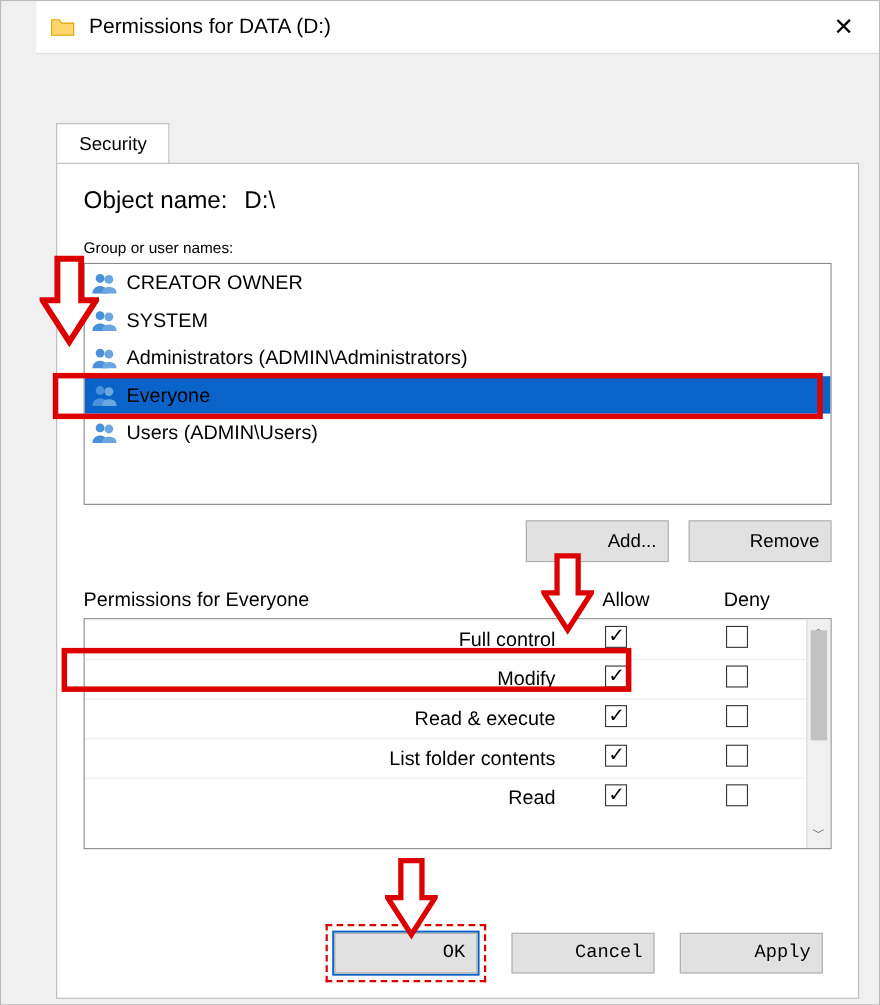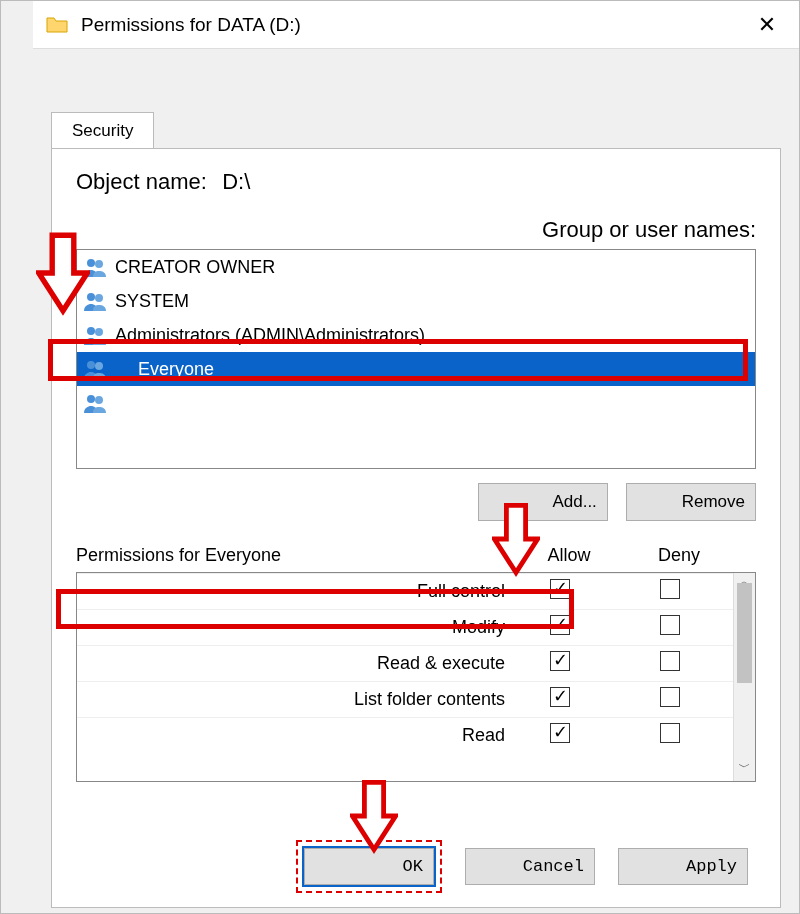--- a/index.html
+++ b/index.html
@@ -55,39 +55,38 @@
   .panel {
     margin: 0 18px 0 18px;
     background: #fff;
     border: 1px solid #bbb;
     padding: 20px 24px 20px 24px;
     height: 760px;
     position: relative;
   }
   .row-objname { margin-bottom: 22px; font-size: 22px; }
   .row-objname .lbl { display:inline-block; width: 140px; }
-  .group-label { font-size: 22px; margin-bottom: 6px; text-align: right; }
+  .group-label { font-size: 14px; margin-bottom: 6px; }
   .listbox {
     border: 1px solid #888;
     height: 220px;
     background: #fff;
     position: relative;
     overflow: hidden;
   }
   .list-item {
     display: flex;
     align-items: center;
     height: 34px;
     padding: 0 6px;
     font-size: 18px;
   }
   .list-item.selected {
     background: #0a63c9;
-    color: #ffffff;
-    gap: 23px;
+    color: #000000;
   }
   .usericon {
     width: 24px; height: 20px;
     margin-right: 8px;
     display: inline-flex;
   }
   .btn-row-right {
     text-align: right;
     margin-top: 14px;
   }
@@ -272,20 +271,21 @@
         </div>
         <div class="list-item">
           <span class="usericon">
             <svg viewBox="0 0 24 20" width="24" height="20">
               <circle cx="8" cy="6" r="4" fill="#4a90d9"></circle>
               <circle cx="16" cy="7" r="4" fill="#6aa7e0"></circle>
               <path d="M1 20c0-5 4-7 7-7s7 2 7 7z" fill="#4a90d9"></path>
               <path d="M10 20c0-5 3-6 6-6s7 1 7 6z" fill="#6aa7e0"></path>
             </svg>
           </span>
+          <span>Users (ADMIN\Users)</span>
         </div>
       </div>
 
     <div class="btn-row-right">
       <span class="winbtn">Add...</span>
       <span class="winbtn">Remove</span>
     </div>
 
     <div class="perm-header">
       <div class="ph-name">Permissions for Everyone</div>

